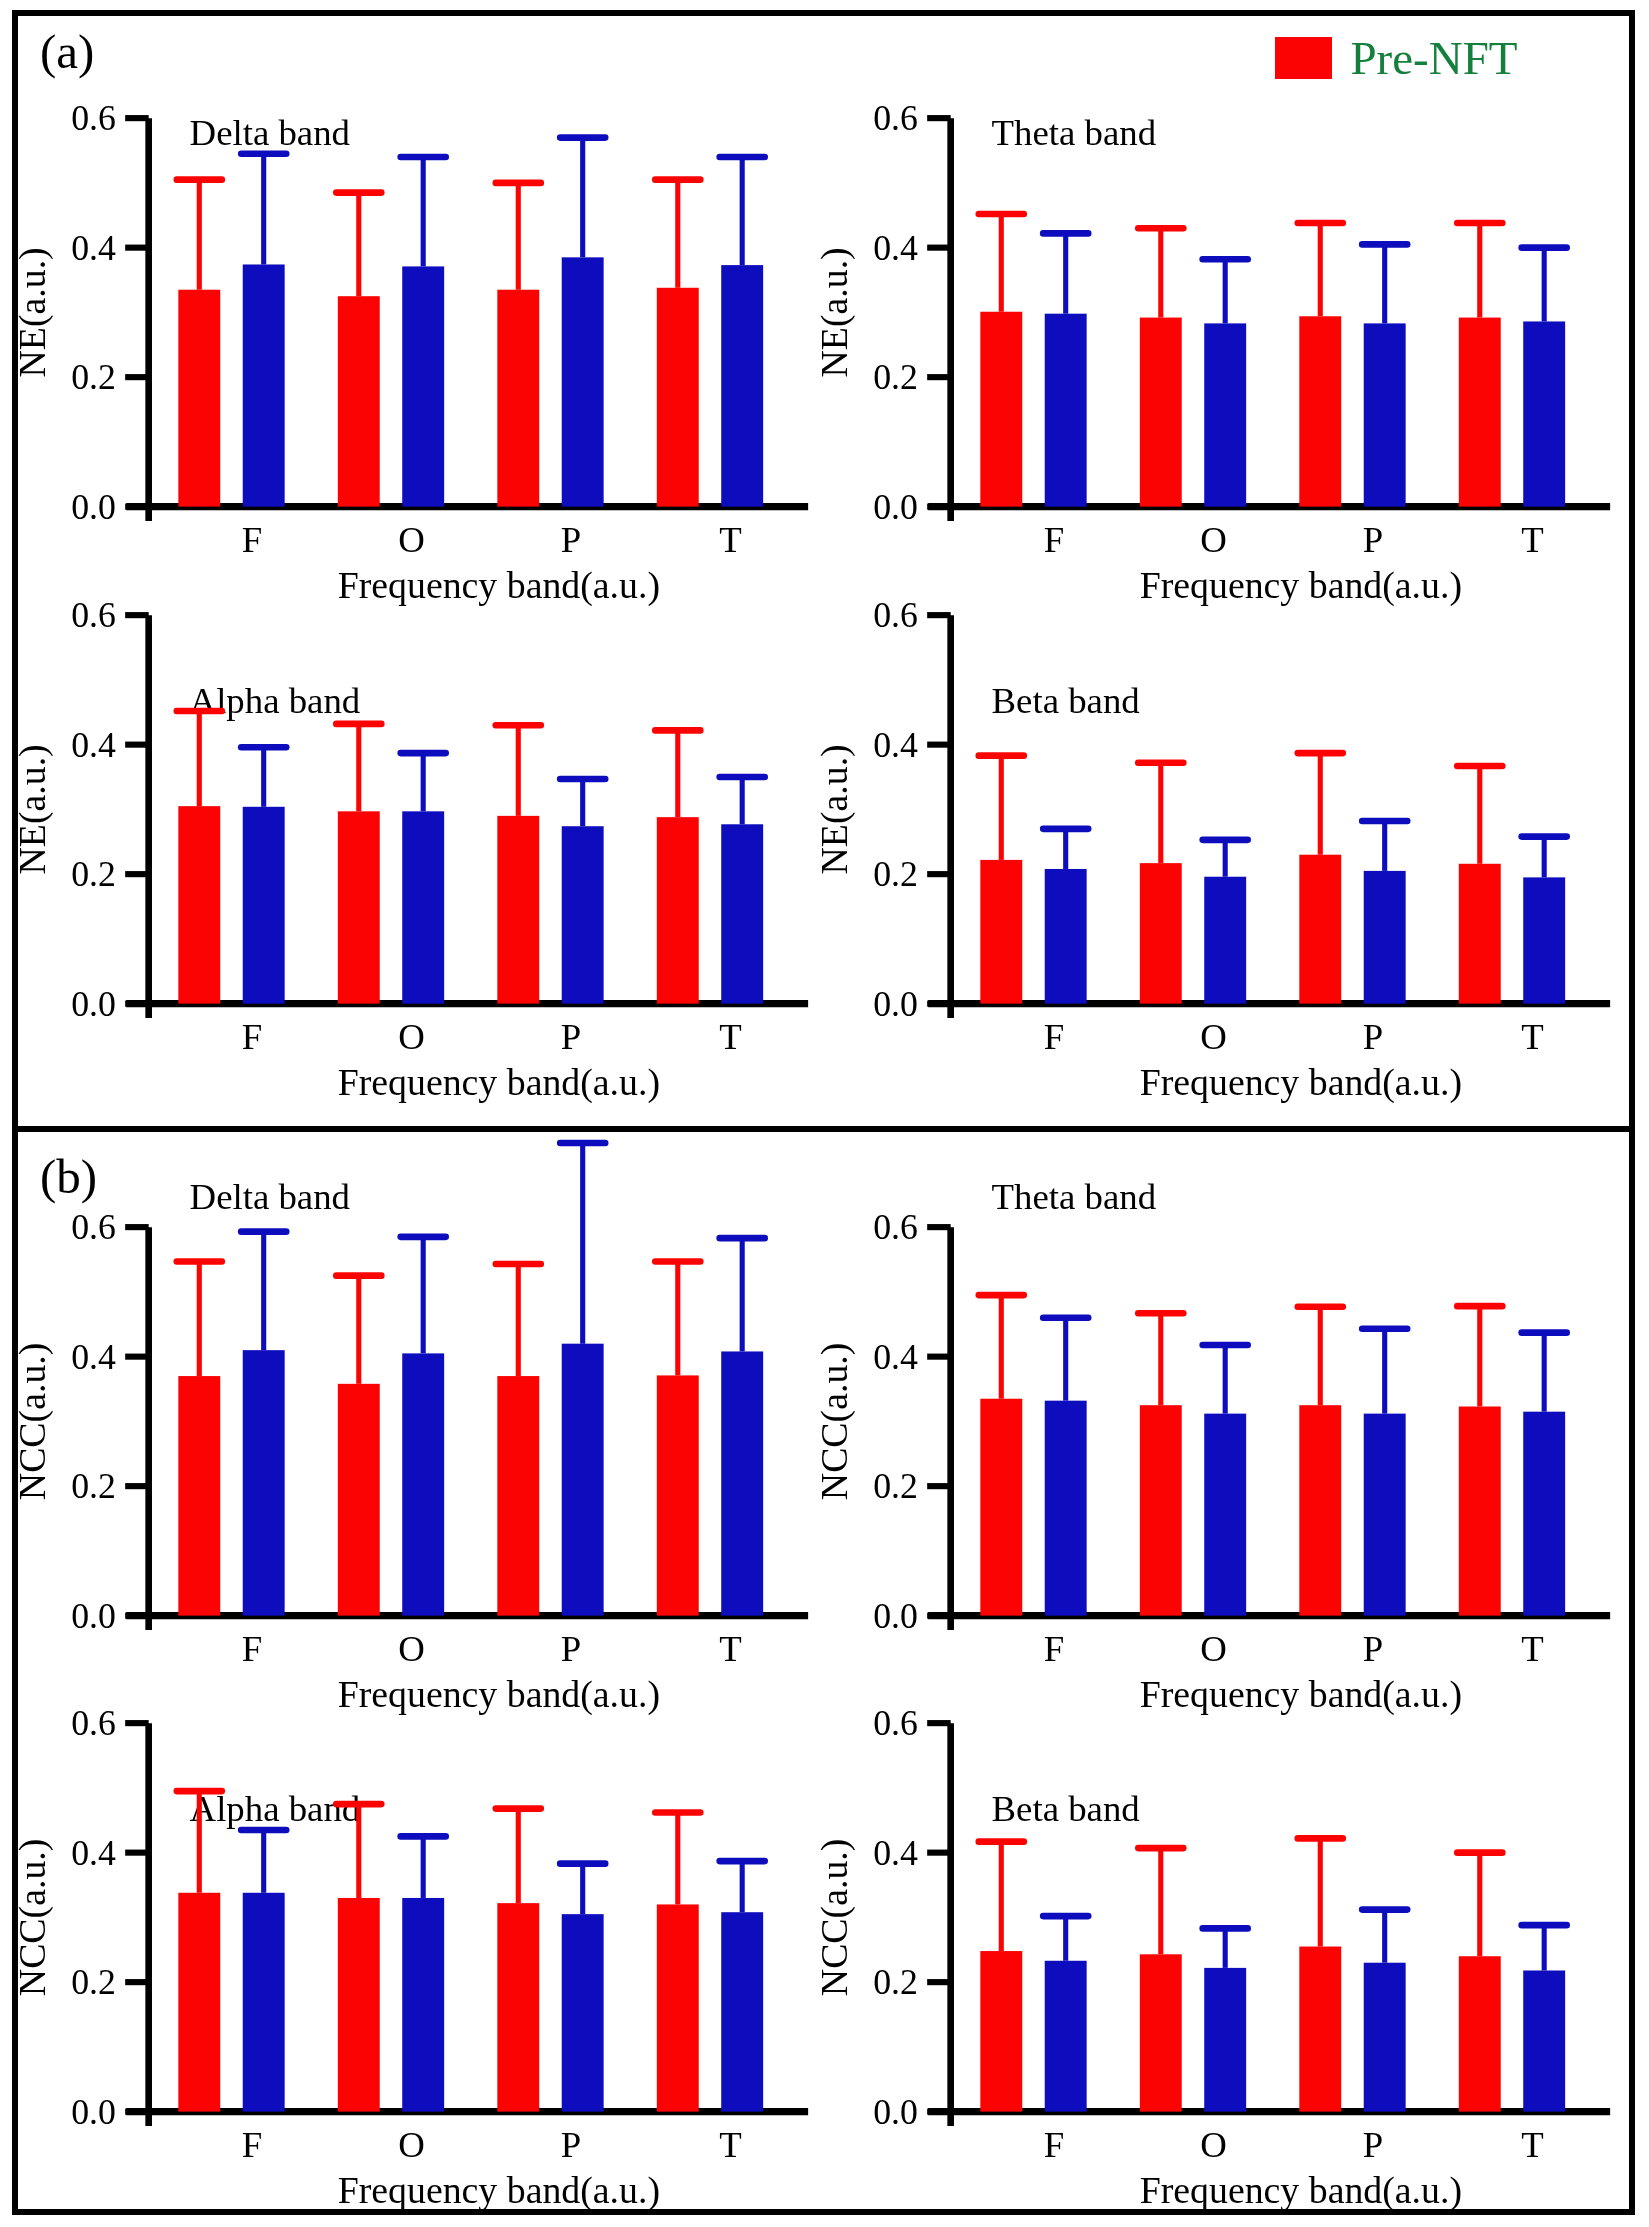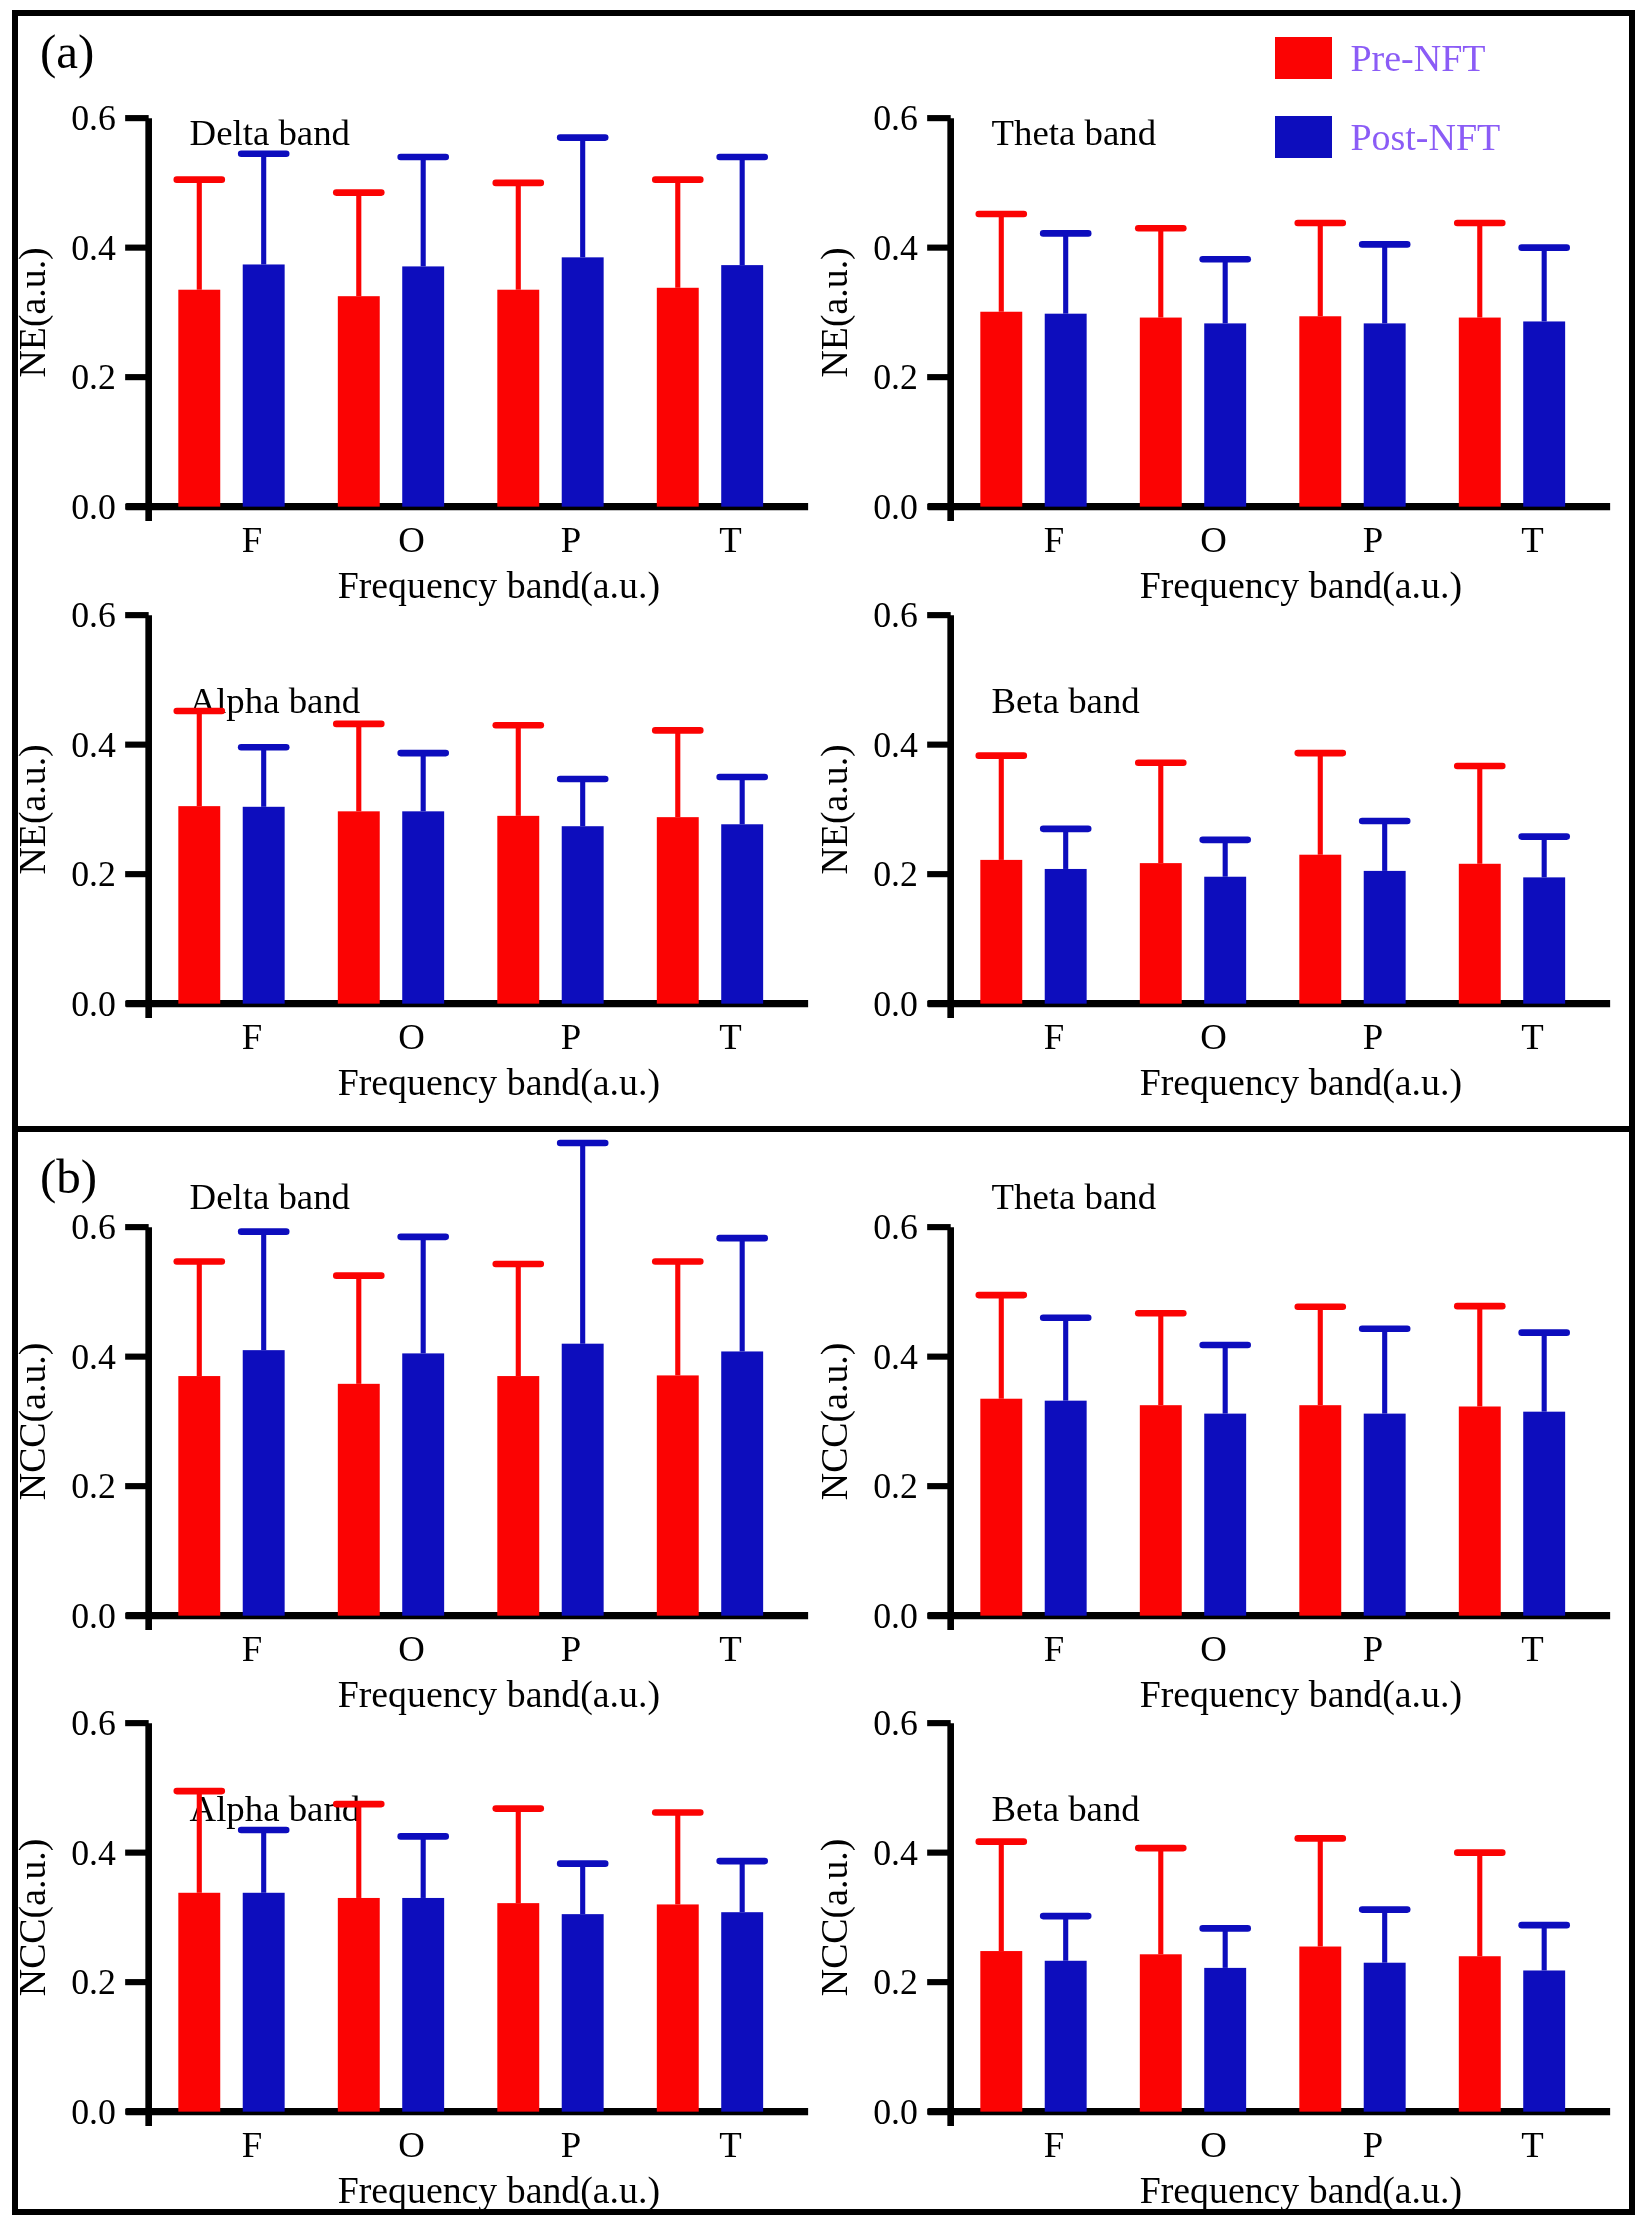--- a/index.html
+++ b/index.html
@@ -31,21 +31,21 @@
   [data-chart-id="b-delta"]{left:5.1px;top:1130px;}
   [data-chart-id="b-theta"]{left:807px;top:1130px;}
   [data-chart-id="b-alpha"]{left:5.1px;top:1626px;}
   [data-chart-id="b-beta"]{left:807px;top:1626px;}
   .legend{
     position:absolute;left:1275px;top:35px;width:338px;
     display:flex;flex-direction:column;gap:33px;
   }
   .legend-row{display:flex;align-items:center;gap:18.4px;height:46px;}
   .legend-swatch{width:57px;height:42px;flex:0 0 auto;}
-  .legend-label{font-size:38px;color:#8b5cf6;line-height:1;white-space:nowrap;}
+  .legend-label{font-size:47px;color:#15803d;line-height:1;white-space:nowrap;}
 </style>
 </head>
 <body>
 
 <div class="page">
   <div class="outer-border"></div>
   <div class="panel-divider"></div>
 
   <div id="label-a" class="panel-label">(a)</div>
   <div id="label-b" class="panel-label">(b)</div>
@@ -409,19 +409,15 @@
         <text x="1418" y="1038" text-anchor="middle" font-size="72" fill="#000">T</text>
         <text x="965" y="1128" text-anchor="middle" font-size="74" fill="#000">Frequency band(a.u.)</text>
       </svg>
     </div>
 
   <div class="legend">
       <div class="legend-row">
         <div class="legend-swatch" style="background: rgb(251, 3, 3);"></div>
         <div class="legend-label">Pre-NFT</div>
       </div>
-      <div class="legend-row">
-        <div class="legend-swatch" style="background: rgb(13, 13, 189);"></div>
-        <div class="legend-label">Post-NFT</div>
-      </div>
     </div>
 </div>
 
 
 </body></html>

